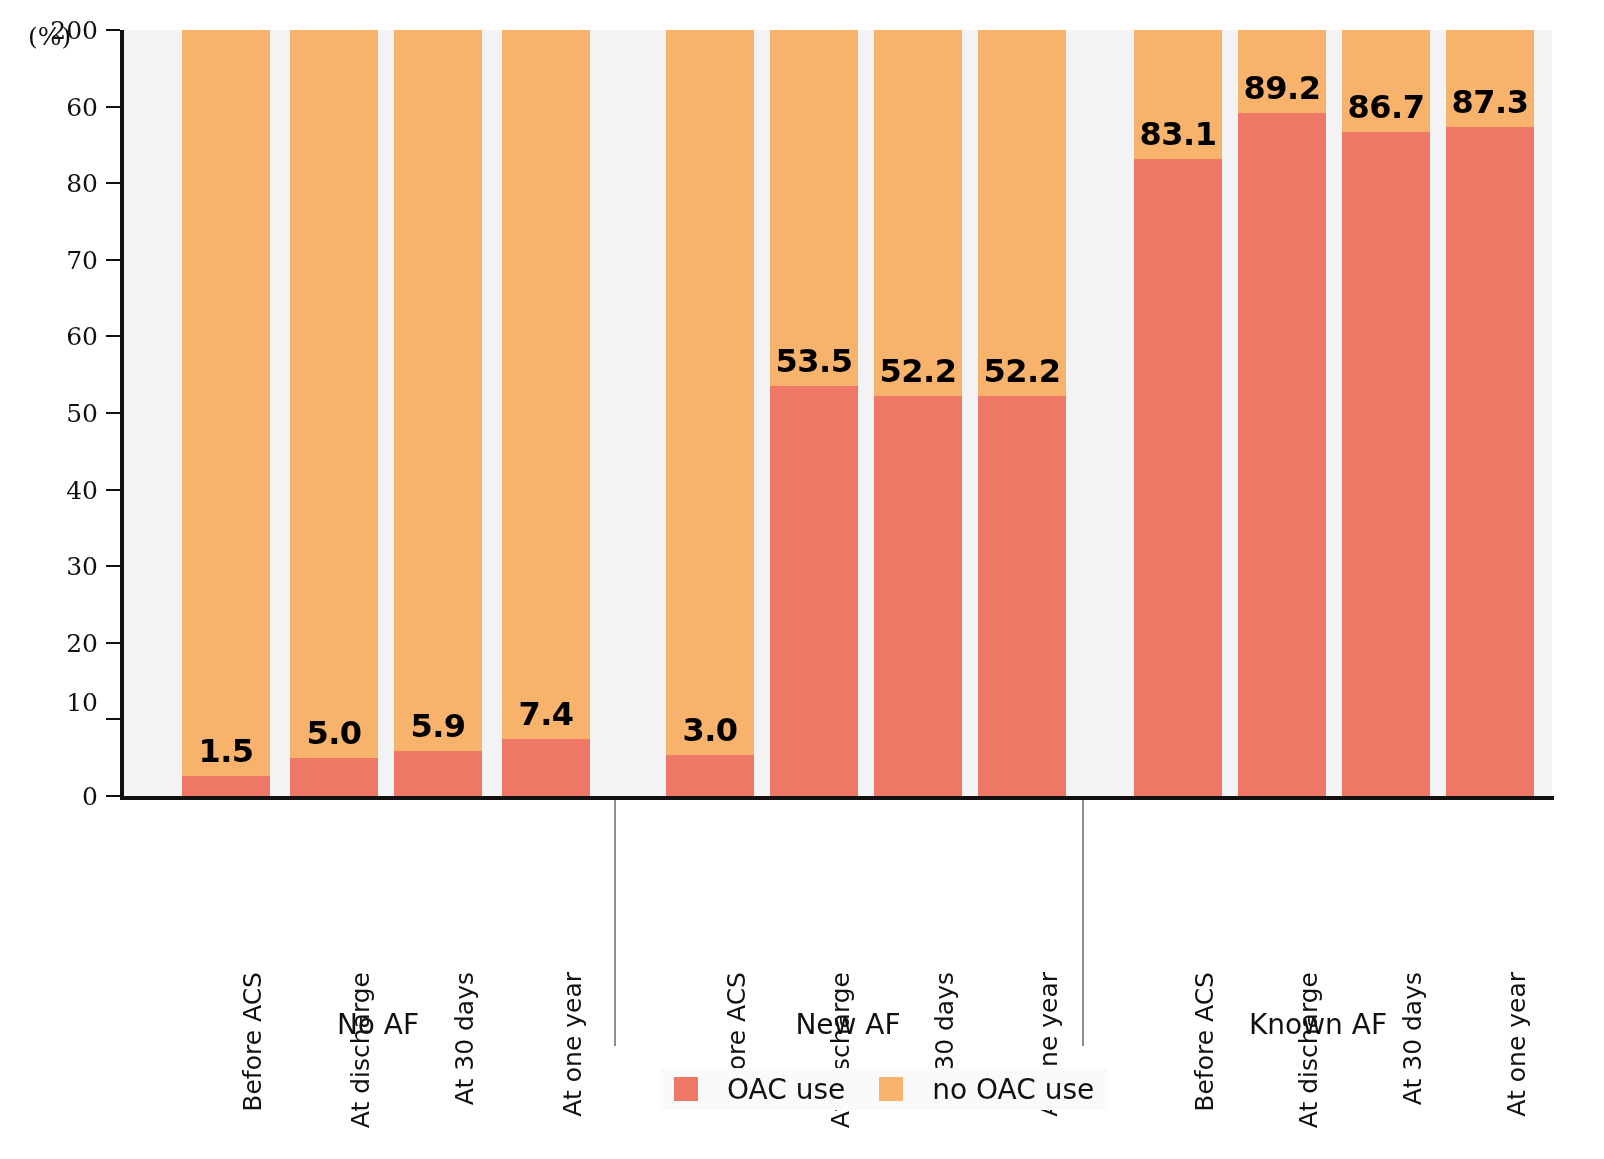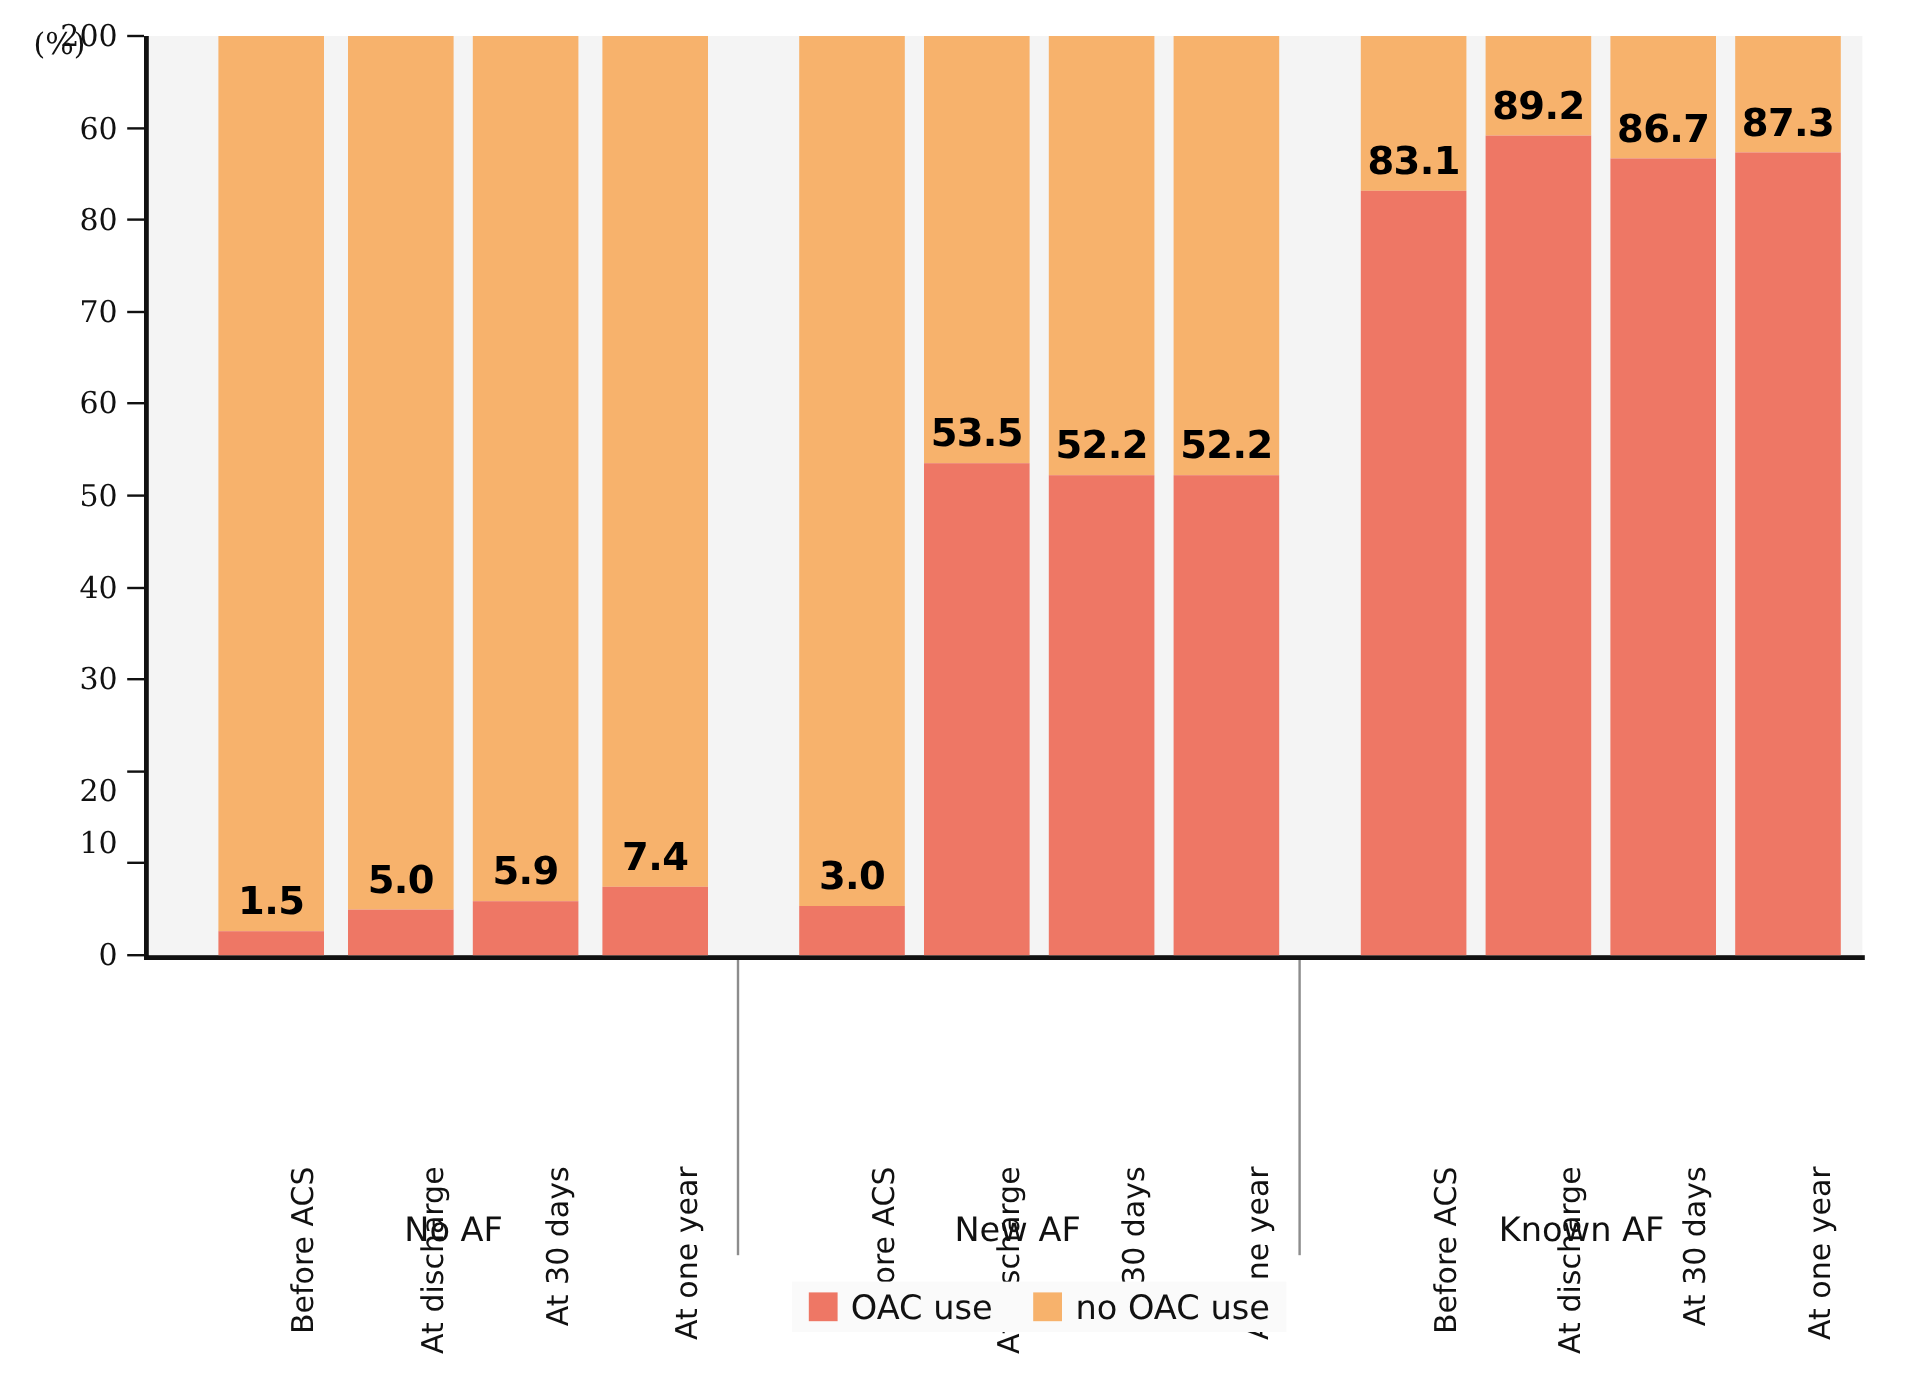--- a/index.html
+++ b/index.html
@@ -46,21 +46,21 @@
     position:absolute;top:1008px;text-align:center;
     font-family:"DejaVu Sans",sans-serif;font-size:28px;color:#111;white-space:nowrap;
   }
   .group-sep{position:absolute;top:800px;width:2px;height:246px;background:#8d8d8d;}
 
   
   .legend{
     position:absolute;left:660px;top:1068px;height:42px;
     background:#fafafa;display:flex;align-items:center;padding:0 14px;gap:34px;
   }
-  .legend-item{display:flex;align-items:center;gap:11px;}
+  .legend-item{display:flex;align-items:center;gap:29px;}
   .legend-swatch{width:24px;height:24px;}
   .legend-text{font-family:"DejaVu Sans",sans-serif;font-size:28px;color:#111;white-space:nowrap;}
 </style>
 </head>
 <body>
 
 <div id="chart-root">
 
   <div class="plot-bg"></div>
 
@@ -76,21 +76,21 @@
       <div class="y-tick-label" style="top: 259.8px; left: 28px;">70</div>
       <div class="y-tick-mark" style="top: 259.8px; left: 106px;"></div>
       <div class="y-tick-label" style="top: 336.4px; left: 28px;">60</div>
       <div class="y-tick-mark" style="top: 336.4px; left: 106px;"></div>
       <div class="y-tick-label" style="top: 413px; left: 28px;">50</div>
       <div class="y-tick-mark" style="top: 413px; left: 106px;"></div>
       <div class="y-tick-label" style="top: 489.6px; left: 28px;">40</div>
       <div class="y-tick-mark" style="top: 489.6px; left: 106px;"></div>
       <div class="y-tick-label" style="top: 566.2px; left: 28px;">30</div>
       <div class="y-tick-mark" style="top: 566.2px; left: 106px;"></div>
-      <div class="y-tick-label" style="top: 642.8px; left: 28px; margin-top: 16px;">20</div>
+      <div class="y-tick-label" style="top: 642.8px; left: 28px;">20</div>
       <div class="y-tick-mark" style="top: 642.8px; left: 106px;"></div>
       <div class="y-tick-label" style="top: 702px; left: 28px;">10</div>
       <div class="y-tick-mark" style="top: 719.4px; left: 106px;"></div>
       <div class="y-tick-label" style="top: 796px; left: 28px;">0</div>
       <div class="y-tick-mark" style="top: 796px; left: 106px;"></div>
     </div>
 
   <div class="axis-line-y"></div>
   <div class="axis-line-x"></div>
 

